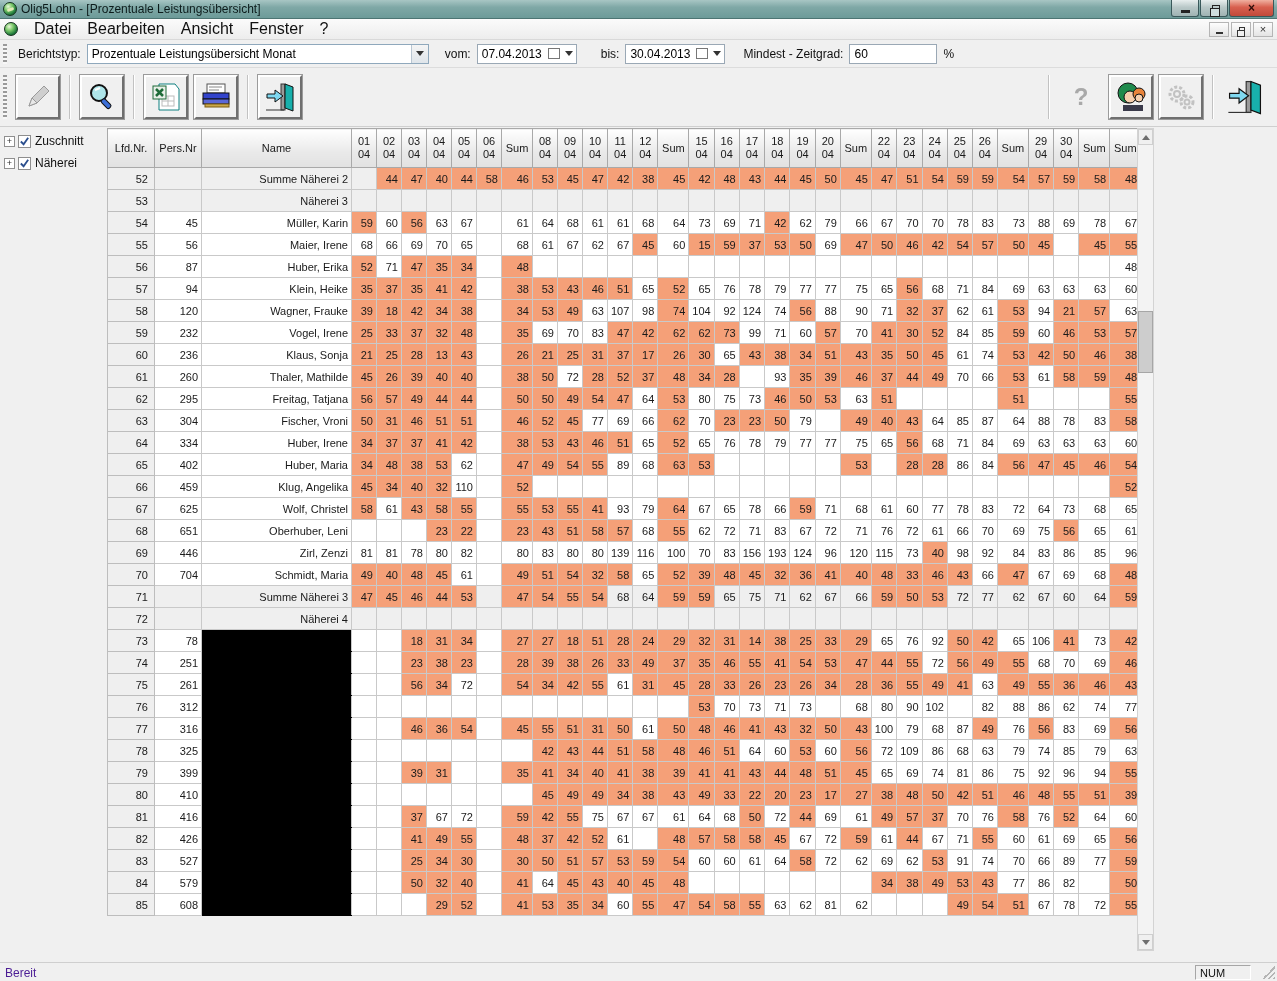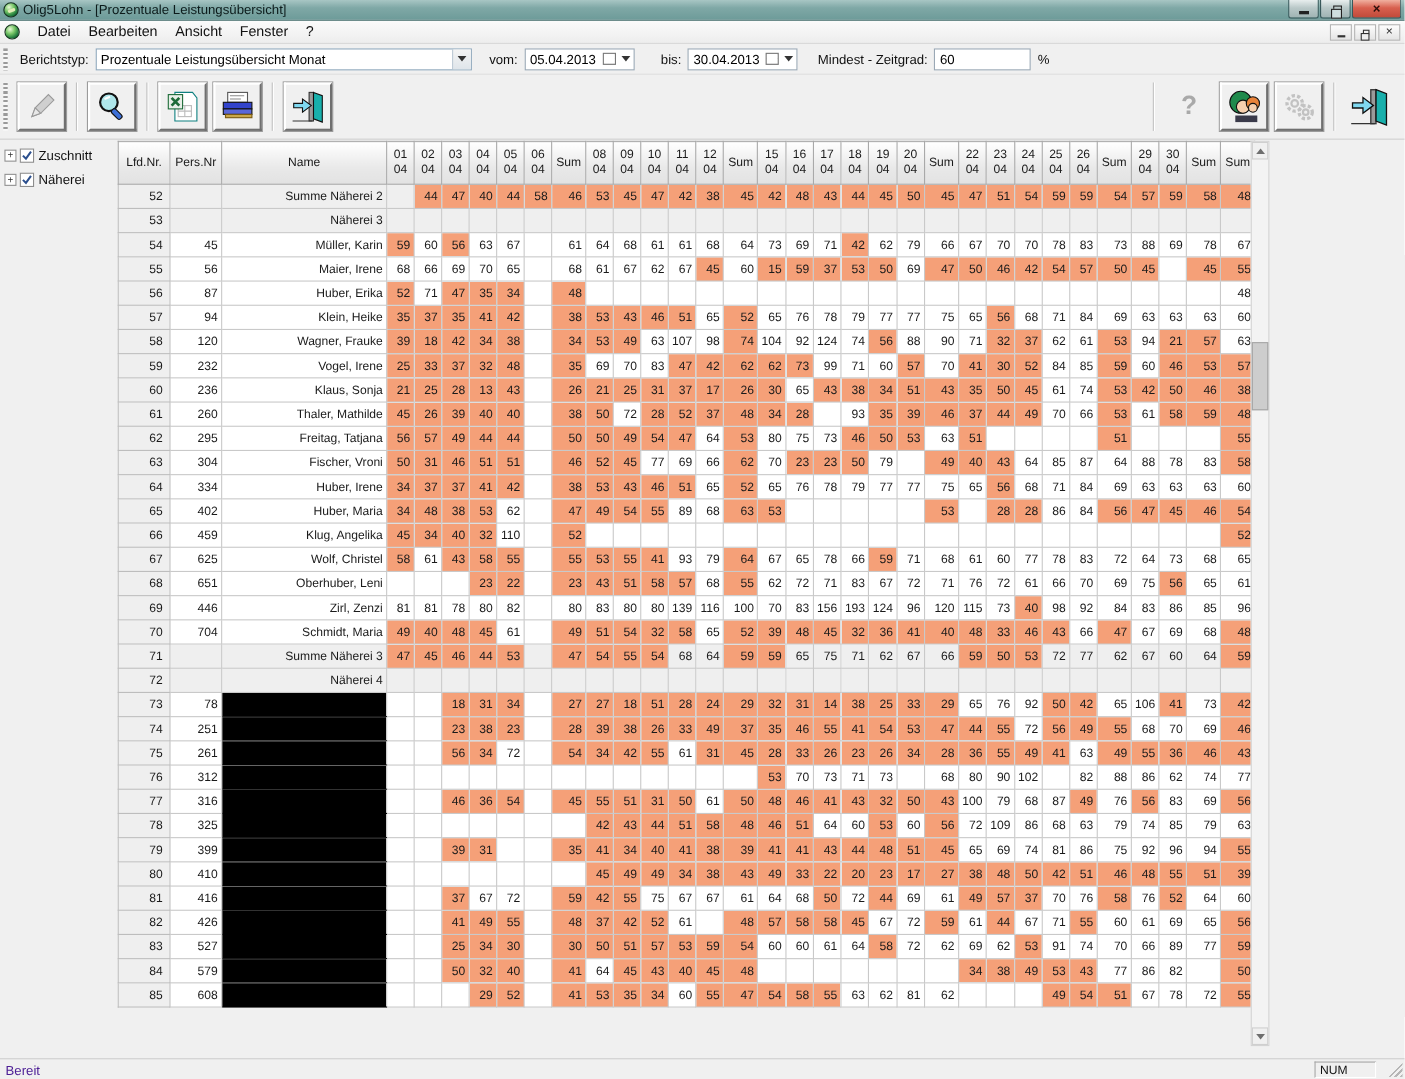--- a/index.html
+++ b/index.html
@@ -22,21 +22,21 @@
   .glyph-min { width:9px; height:3px; background:#222; margin-top:6px; }
   .glyph-restore { width:8px; height:7px; border:1px solid #222; background:transparent; position:relative; margin-left:3px;}
   .glyph-restore::before { content:""; position:absolute; left:-3px; top:2px; width:8px; height:7px; border:1px solid #222; background:#cfdede; }
   .glyph-x { font-size:12px; font-weight:bold; color:#2b0e0a; line-height:1; }
 
   
   .menubar { position:absolute; top:19px; left:0; right:0; height:21px; background:linear-gradient(180deg,#fbfbfb,#ededed);
     border-bottom:1px solid #d9d9d9; display:flex; align-items:center; }
   .mdi-icon { width:14px; height:14px; margin:0 8px 0 4px; border-radius:50%;
     background:radial-gradient(circle at 35% 30%,#e8f7d8 0%,#7cc96a 35%,#1f7a3c 70%,#0c4a24 100%); border:1px solid #16331f;}
-  .menu-item { font-size:13px; color:#111; padding:2px 8px; }
+  .menu-item { font-size:16px; color:#111; padding:2px 8px; }
   .mdi-buttons { position:absolute; right:4px; top:3px; display:flex; }
   .mbtn { width:20px; height:15px; border:1px solid #b5b5b5; background:linear-gradient(180deg,#fdfdfd,#e4e4e4);
     margin-left:2px; display:flex; align-items:center; justify-content:center; }
   .mglyph-min { width:7px; height:2px; background:#333; margin-top:7px;}
   .mglyph-restore { width:6px; height:5px; border:1px solid #333; position:relative; margin-left:2px;}
   .mglyph-restore::before{ content:""; position:absolute; left:-3px; top:2px; width:6px; height:5px; border:1px solid #333; background:#efefef;}
   .mglyph-x { font-size:11px; color:#333; line-height:1;}
 
   
   .filterbar { position:absolute; top:40px; left:0; right:0; height:28px; background:#f0f0f0;
@@ -150,21 +150,21 @@
     <span class="gripper"></span>
     <span class="flabel">Berichtstyp:</span>
     <span class="combo">
       <span class="val">Prozentuale Leistungsübersicht Monat</span>
       <span class="arrowbtn">
           <span class="arr-down"></span>
         </span>
     </span>
     <span class="flabel" style="margin-left:16px;">vom:</span>
     <span class="datefield">
-      <span class="val">05.04.2013</span>
+      <span class="val">07.04.2013</span>
       <span class="cal-icon"></span>
       <span class="arr-down darr"></span>
     </span>
     <span class="flabel" style="margin-left:24px;">bis:</span>
     <span class="datefield">
       <span class="val">30.04.2013</span>
       <span class="cal-icon"></span>
       <span class="arr-down darr"></span>
     </span>
     <span class="flabel" style="margin-left:18px;">Mindest - Zeitgrad:</span>

